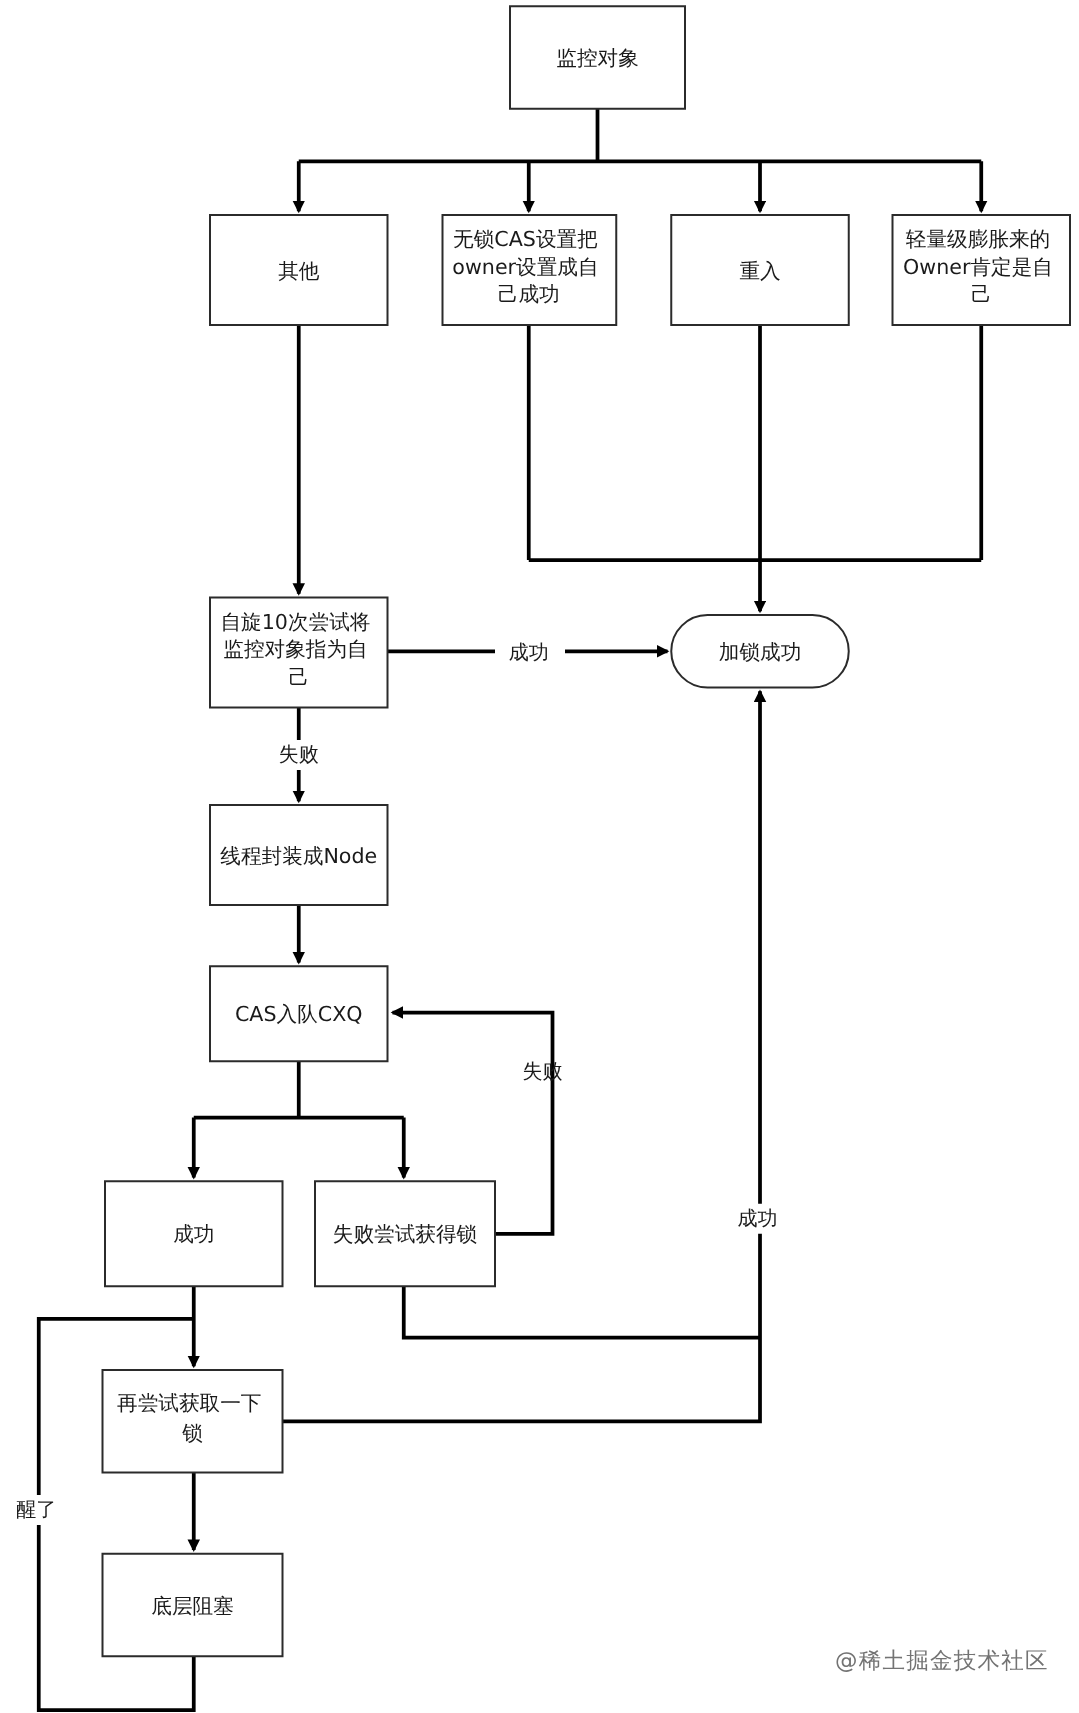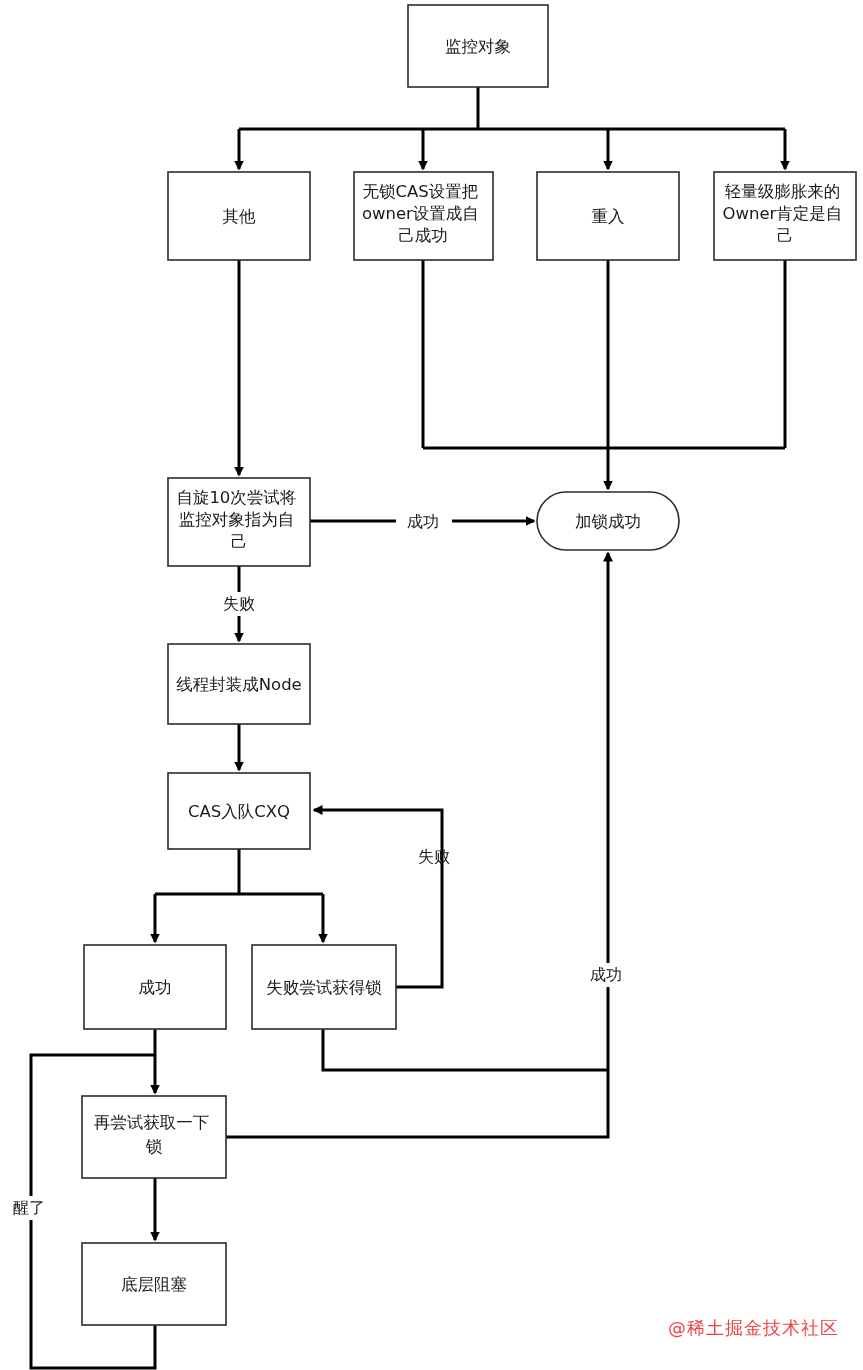--- a/index.html
+++ b/index.html
@@ -16,21 +16,21 @@
     font-family:"DejaVu Sans","Liberation Sans",sans-serif;
     font-size:16.5px;fill:#1a1a1a;text-anchor:middle;
   }
   .edge-label{
     font-family:"DejaVu Sans","Liberation Sans",sans-serif;
     font-size:16px;fill:#1a1a1a;text-anchor:middle;
   }
   .watermark{
     position:absolute;right:24px;bottom:30px;
     font-family:"DejaVu Sans","Liberation Sans",sans-serif;
-    font-size:18px;color:#ef4444;letter-spacing:1px;
+    font-size:18px;color:#737373;letter-spacing:1px;
     user-select:none;white-space:nowrap;
   }
 </style>
 </head>
 <body>
 
 <svg id="canvas" viewBox="0 0 863 1370">
   <defs>
     <marker id="ah" markerWidth="14" markerHeight="14" refX="8.5" refY="5" orient="auto" markerUnits="userSpaceOnUse">
       <path d="M0,0 L10,5 L0,10 z" class="arrowhead"></path>

